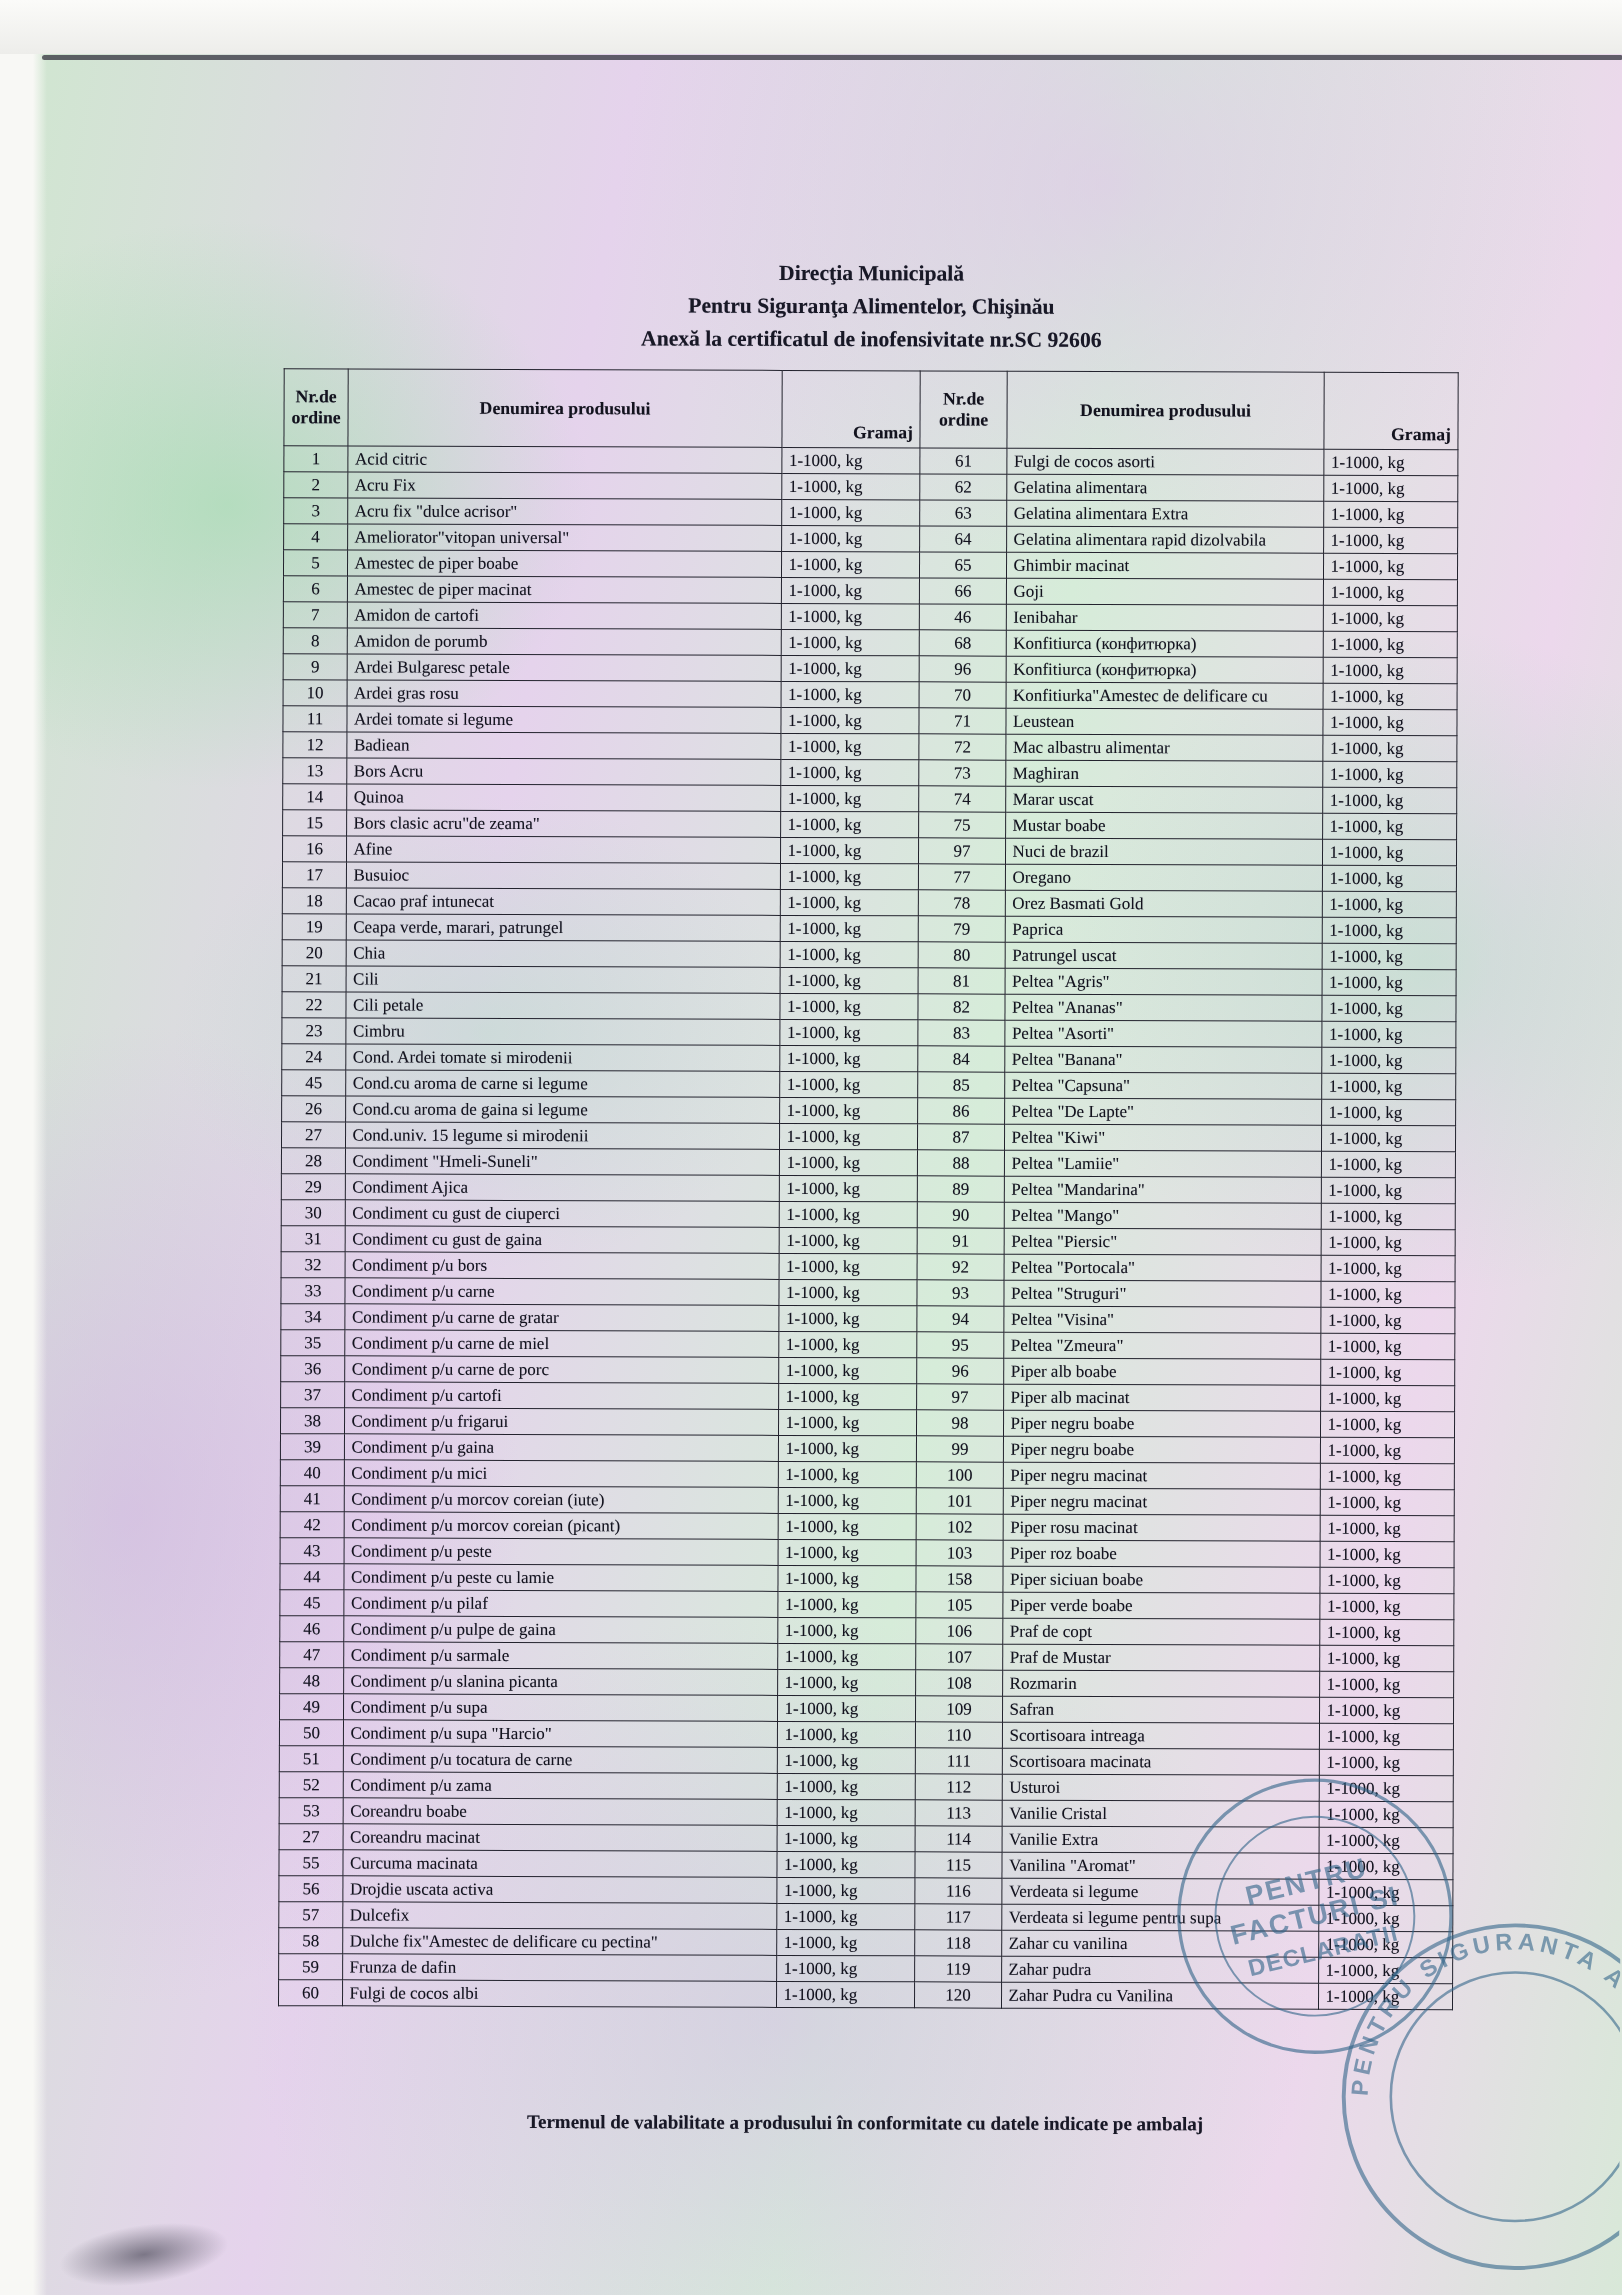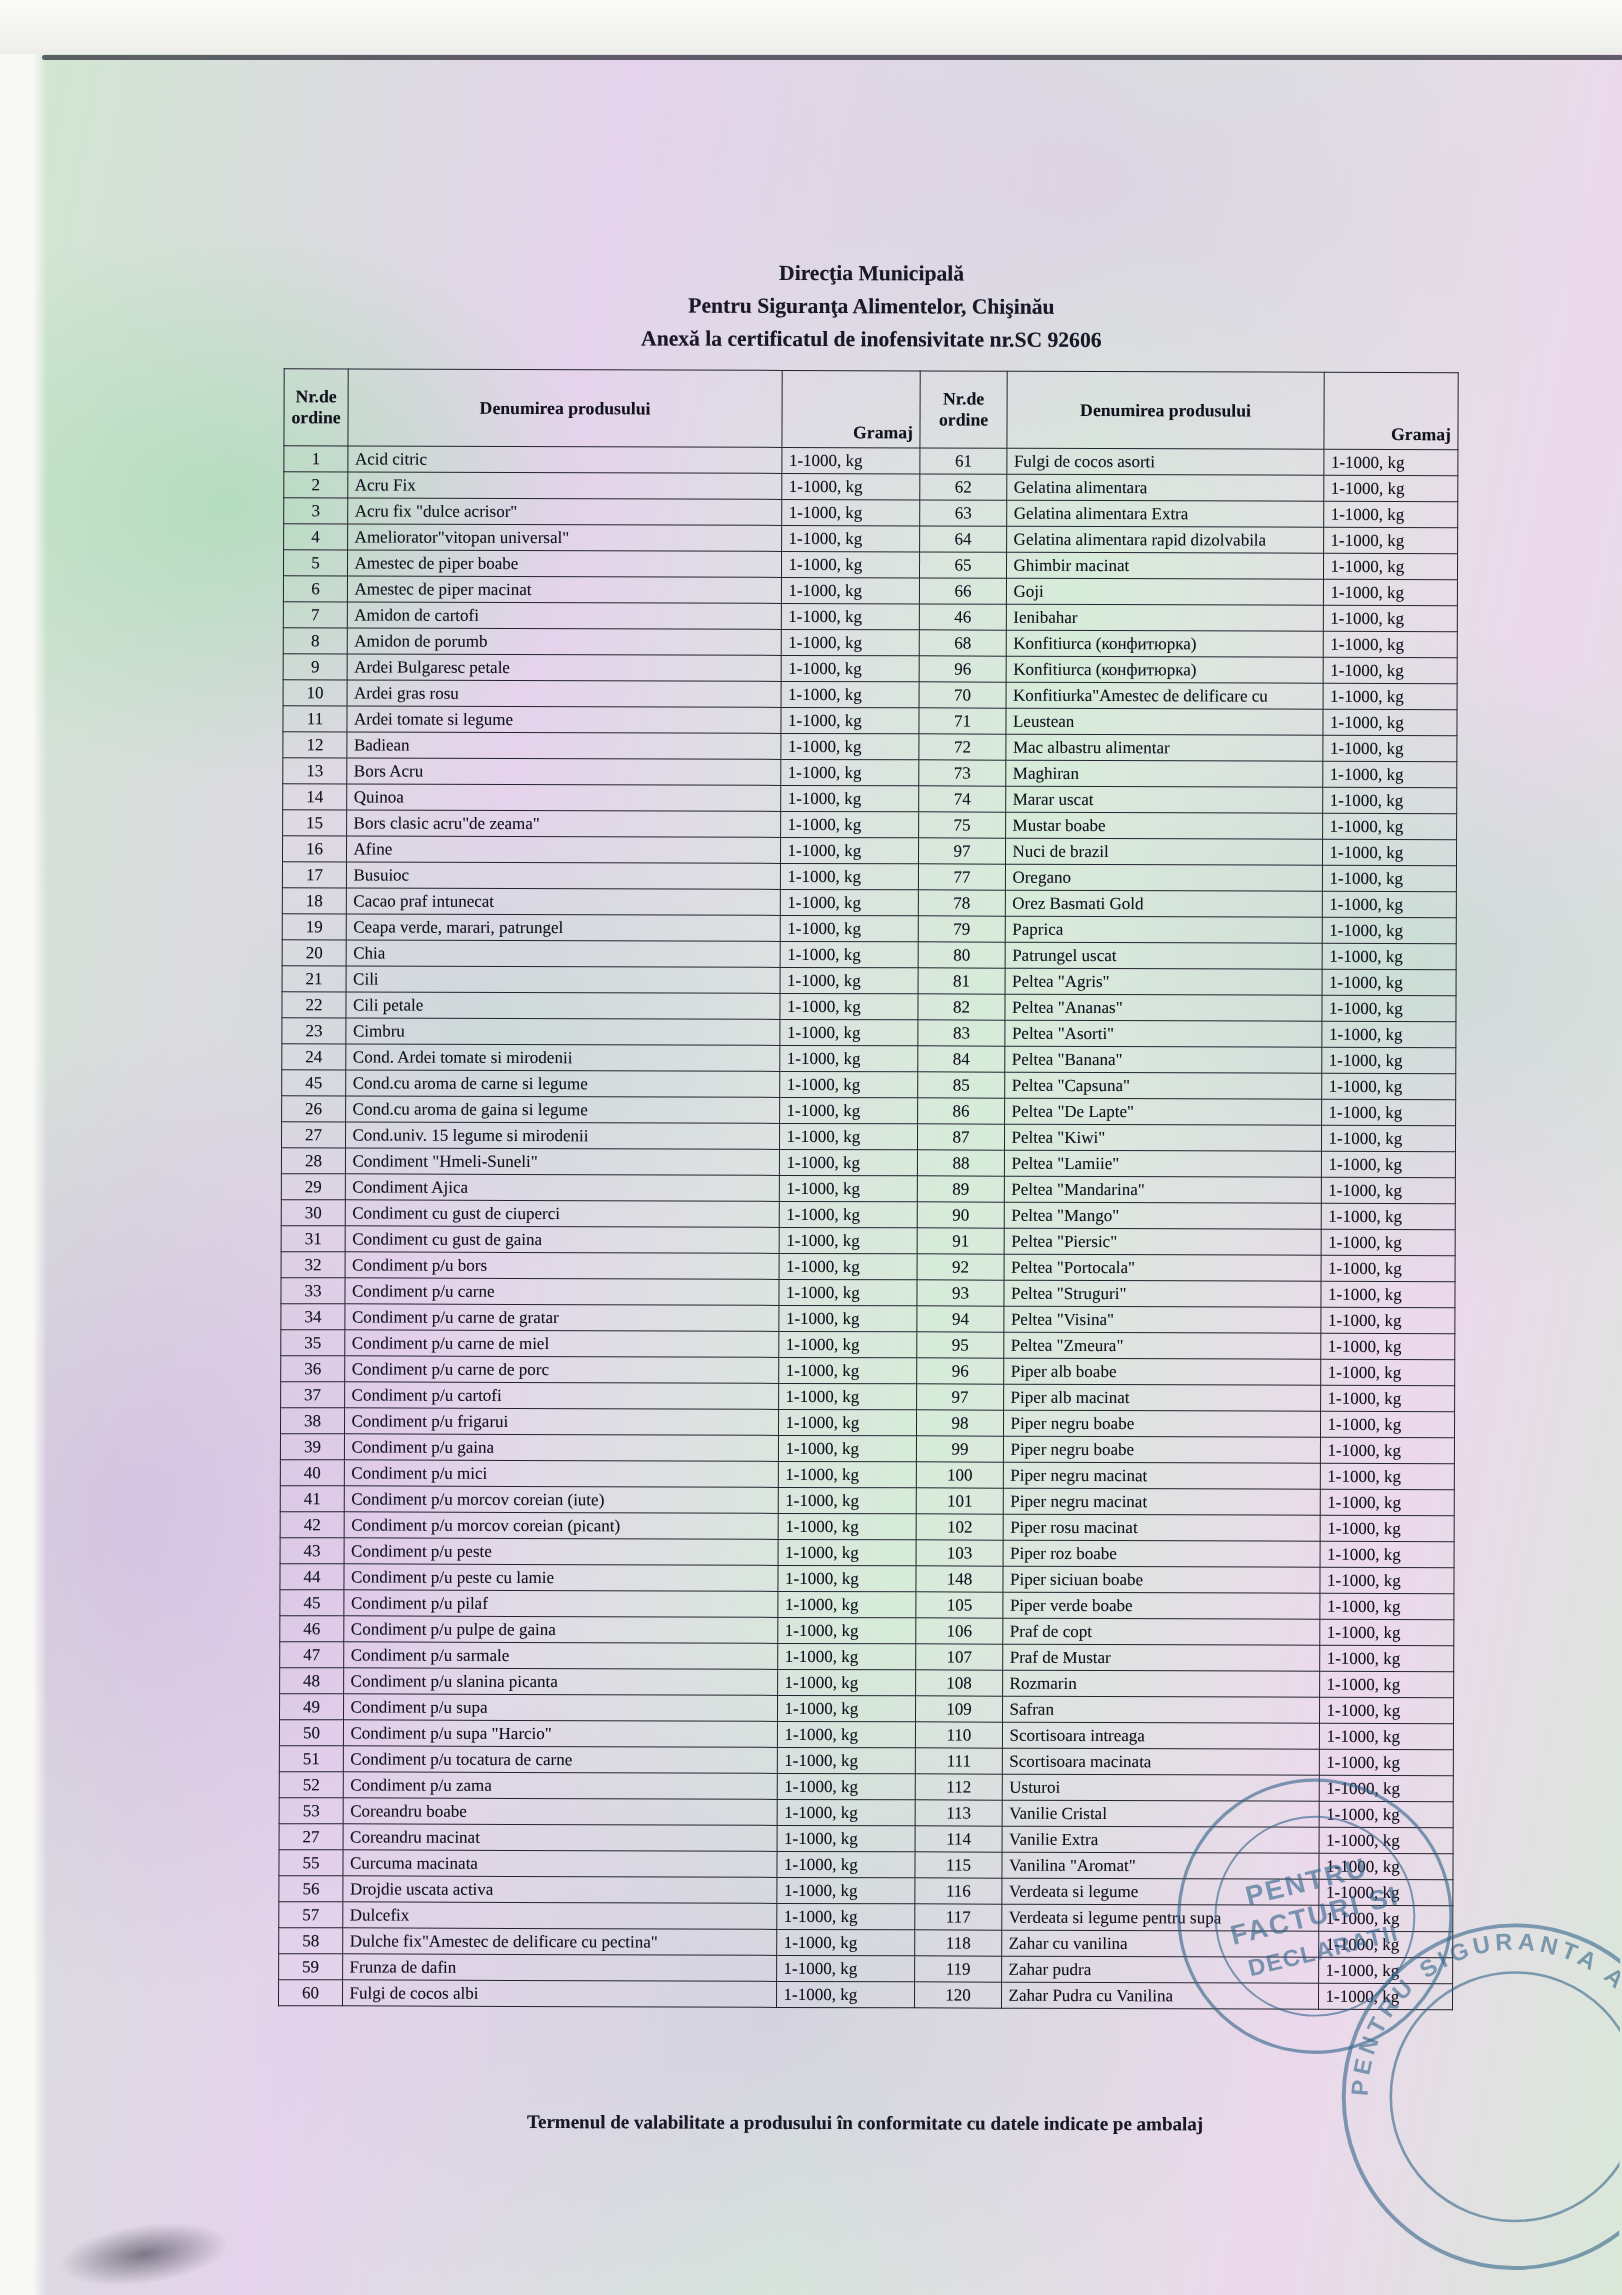--- a/index.html
+++ b/index.html
@@ -434,21 +434,21 @@
           <td class="name">Condiment p/u peste</td>
           <td class="gramaj">1-1000, kg</td>
           <td class="num">103</td>
           <td class="name">Piper roz boabe</td>
           <td class="gramaj">1-1000, kg</td>
         </tr>
         <tr>
           <td class="num">44</td>
           <td class="name">Condiment p/u peste cu lamie</td>
           <td class="gramaj">1-1000, kg</td>
-          <td class="num">148</td>
+          <td class="num">158</td>
           <td class="name">Piper siciuan boabe</td>
           <td class="gramaj">1-1000, kg</td>
         </tr>
         <tr>
           <td class="num">45</td>
           <td class="name">Condiment p/u pilaf</td>
           <td class="gramaj">1-1000, kg</td>
           <td class="num">105</td>
           <td class="name">Piper verde boabe</td>
           <td class="gramaj">1-1000, kg</td>

